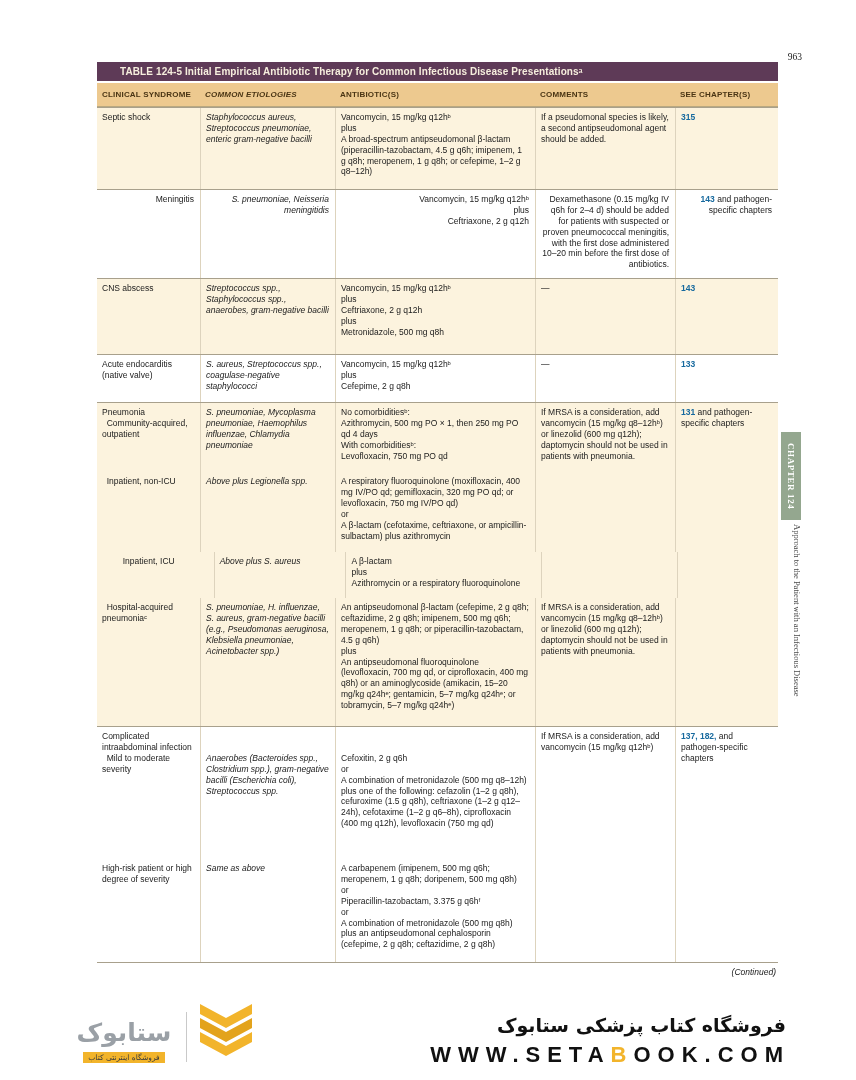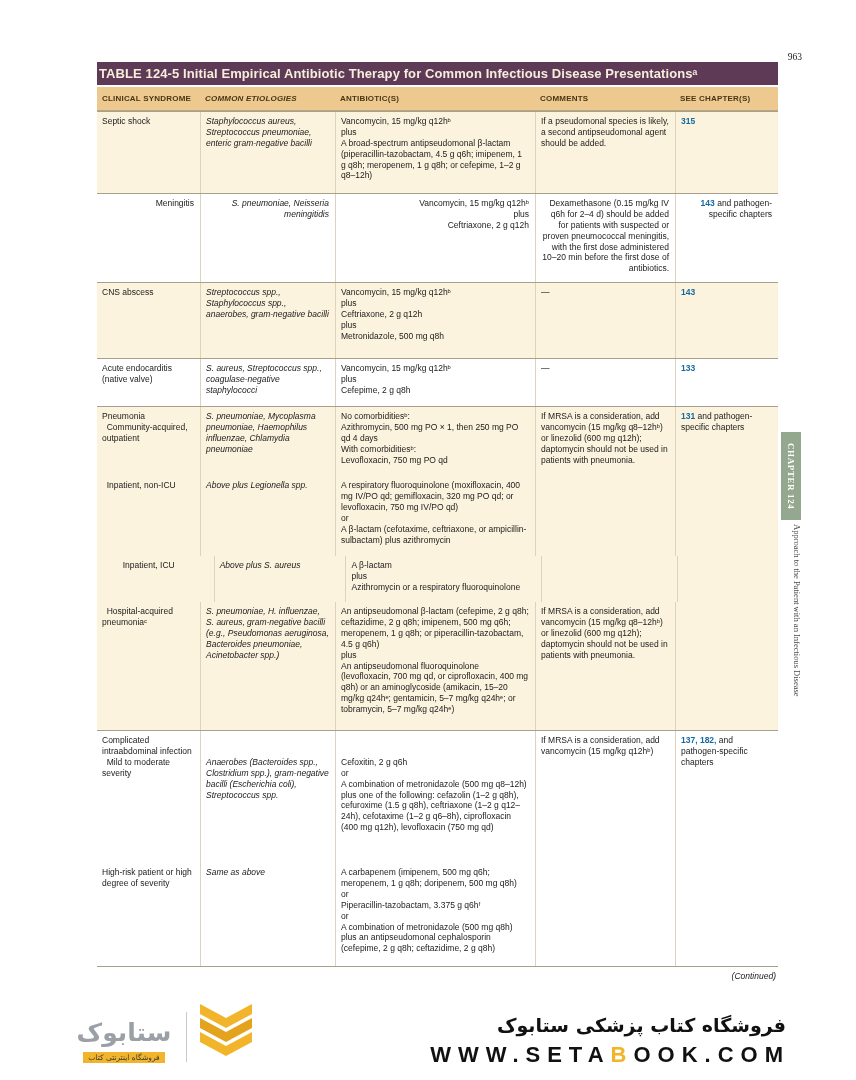--- a/index.html
+++ b/index.html
@@ -2,21 +2,21 @@
 <html><head>
 <meta charset="utf-8">
 <style>
   * { box-sizing: border-box; margin: 0; padding: 0; }
   html,body { width:856px; height:1080px; background:#ffffff; font-family:"Liberation Sans", sans-serif; position:relative; overflow:hidden; }
 
   .page-number { position:absolute; top:52px; right:54px; font-size:9.5px; color:#222; font-family:"Liberation Serif", serif; }
 
   
   .table-wrap { position:absolute; left:97px; top:62px; width:681px; }
-  .table-title { background:#5e3a57; color:#f6eedd; font-size:13px; font-weight:bold; padding:4px 2px; letter-spacing:0.1px; }
+  .table-title { background:#5e3a57; color:#f6eedd; font-size:10px; font-weight:bold; padding:4px 23px; letter-spacing:0.1px; }
   .table-header { display:flex; background:#edc98f; border-top:2px solid #ffffff; border-bottom:1px solid #b9a87f; }
   .table-header .hcell { font-size:8px; font-weight:bold; color:#4a3514; padding:7px 5px; letter-spacing:0.2px; }
 
   #table-body { border-bottom:1px solid #a8a08c; }
   .trow { display:flex; border-top:1px solid #a8a08c; background:#ffffff; }
   .trow.nb { border-top:none;justify-content:space-between; }
   .trow.shade { background:#fcf3de; }
   .tcell { font-size:8.5px; line-height:1.28; color:#1b1b1b; padding:4px 6px 8px 5px; white-space:pre-line; border-left:1px solid #ddd3bd; }
   .tcell:first-child { border-left:none; }
   .c0 { width:103px; }
@@ -135,21 +135,21 @@
         <div class="tcell c0">&nbsp;&nbsp;Inpatient, ICU</div>
         <div class="tcell c1">Above plus S. aureus</div>
         <div class="tcell c2">A β-lactam
 plus
 Azithromycin or a respiratory fluoroquinolone</div>
         <div class="tcell c3"></div>
         <div class="tcell c4"></div>
       </div>
       <div class="trow shade nb">
         <div class="tcell c0">&nbsp;&nbsp;Hospital-acquired pneumoniaᶜ</div>
-        <div class="tcell c1">S. pneumoniae, H. influenzae, S. aureus, gram-negative bacilli (e.g., Pseudomonas aeruginosa, Bacteroides pneumoniae, Acinetobacter spp.)</div>
+        <div class="tcell c1">S. pneumoniae, H. influenzae, S. aureus, gram-negative bacilli (e.g., Pseudomonas aeruginosa, Klebsiella pneumoniae, Acinetobacter spp.)</div>
         <div class="tcell c2">An antipseudomonal β-lactam (cefepime, 2 g q8h; ceftazidime, 2 g q8h; imipenem, 500 mg q6h; meropenem, 1 g q8h; or piperacillin-tazobactam, 4.5 g q6h)
 plus
 An antipseudomonal fluoroquinolone (levofloxacin, 700 mg qd, or ciprofloxacin, 400 mg q8h) or an aminoglycoside (amikacin, 15–20 mg/kg q24hᵉ; gentamicin, 5–7 mg/kg q24hᵉ; or tobramycin, 5–7 mg/kg q24hᵉ)</div>
         <div class="tcell c3">If MRSA is a consideration, add vancomycin (15 mg/kg q8–12hᵇ) or linezolid (600 mg q12h); daptomycin should not be used in patients with pneumonia.</div>
         <div class="tcell c4"></div>
       </div>
       <div class="trow">
         <div class="tcell c0">Complicated intraabdominal infection
 &nbsp;&nbsp;Mild to moderate severity</div>
         <div class="tcell c1">

